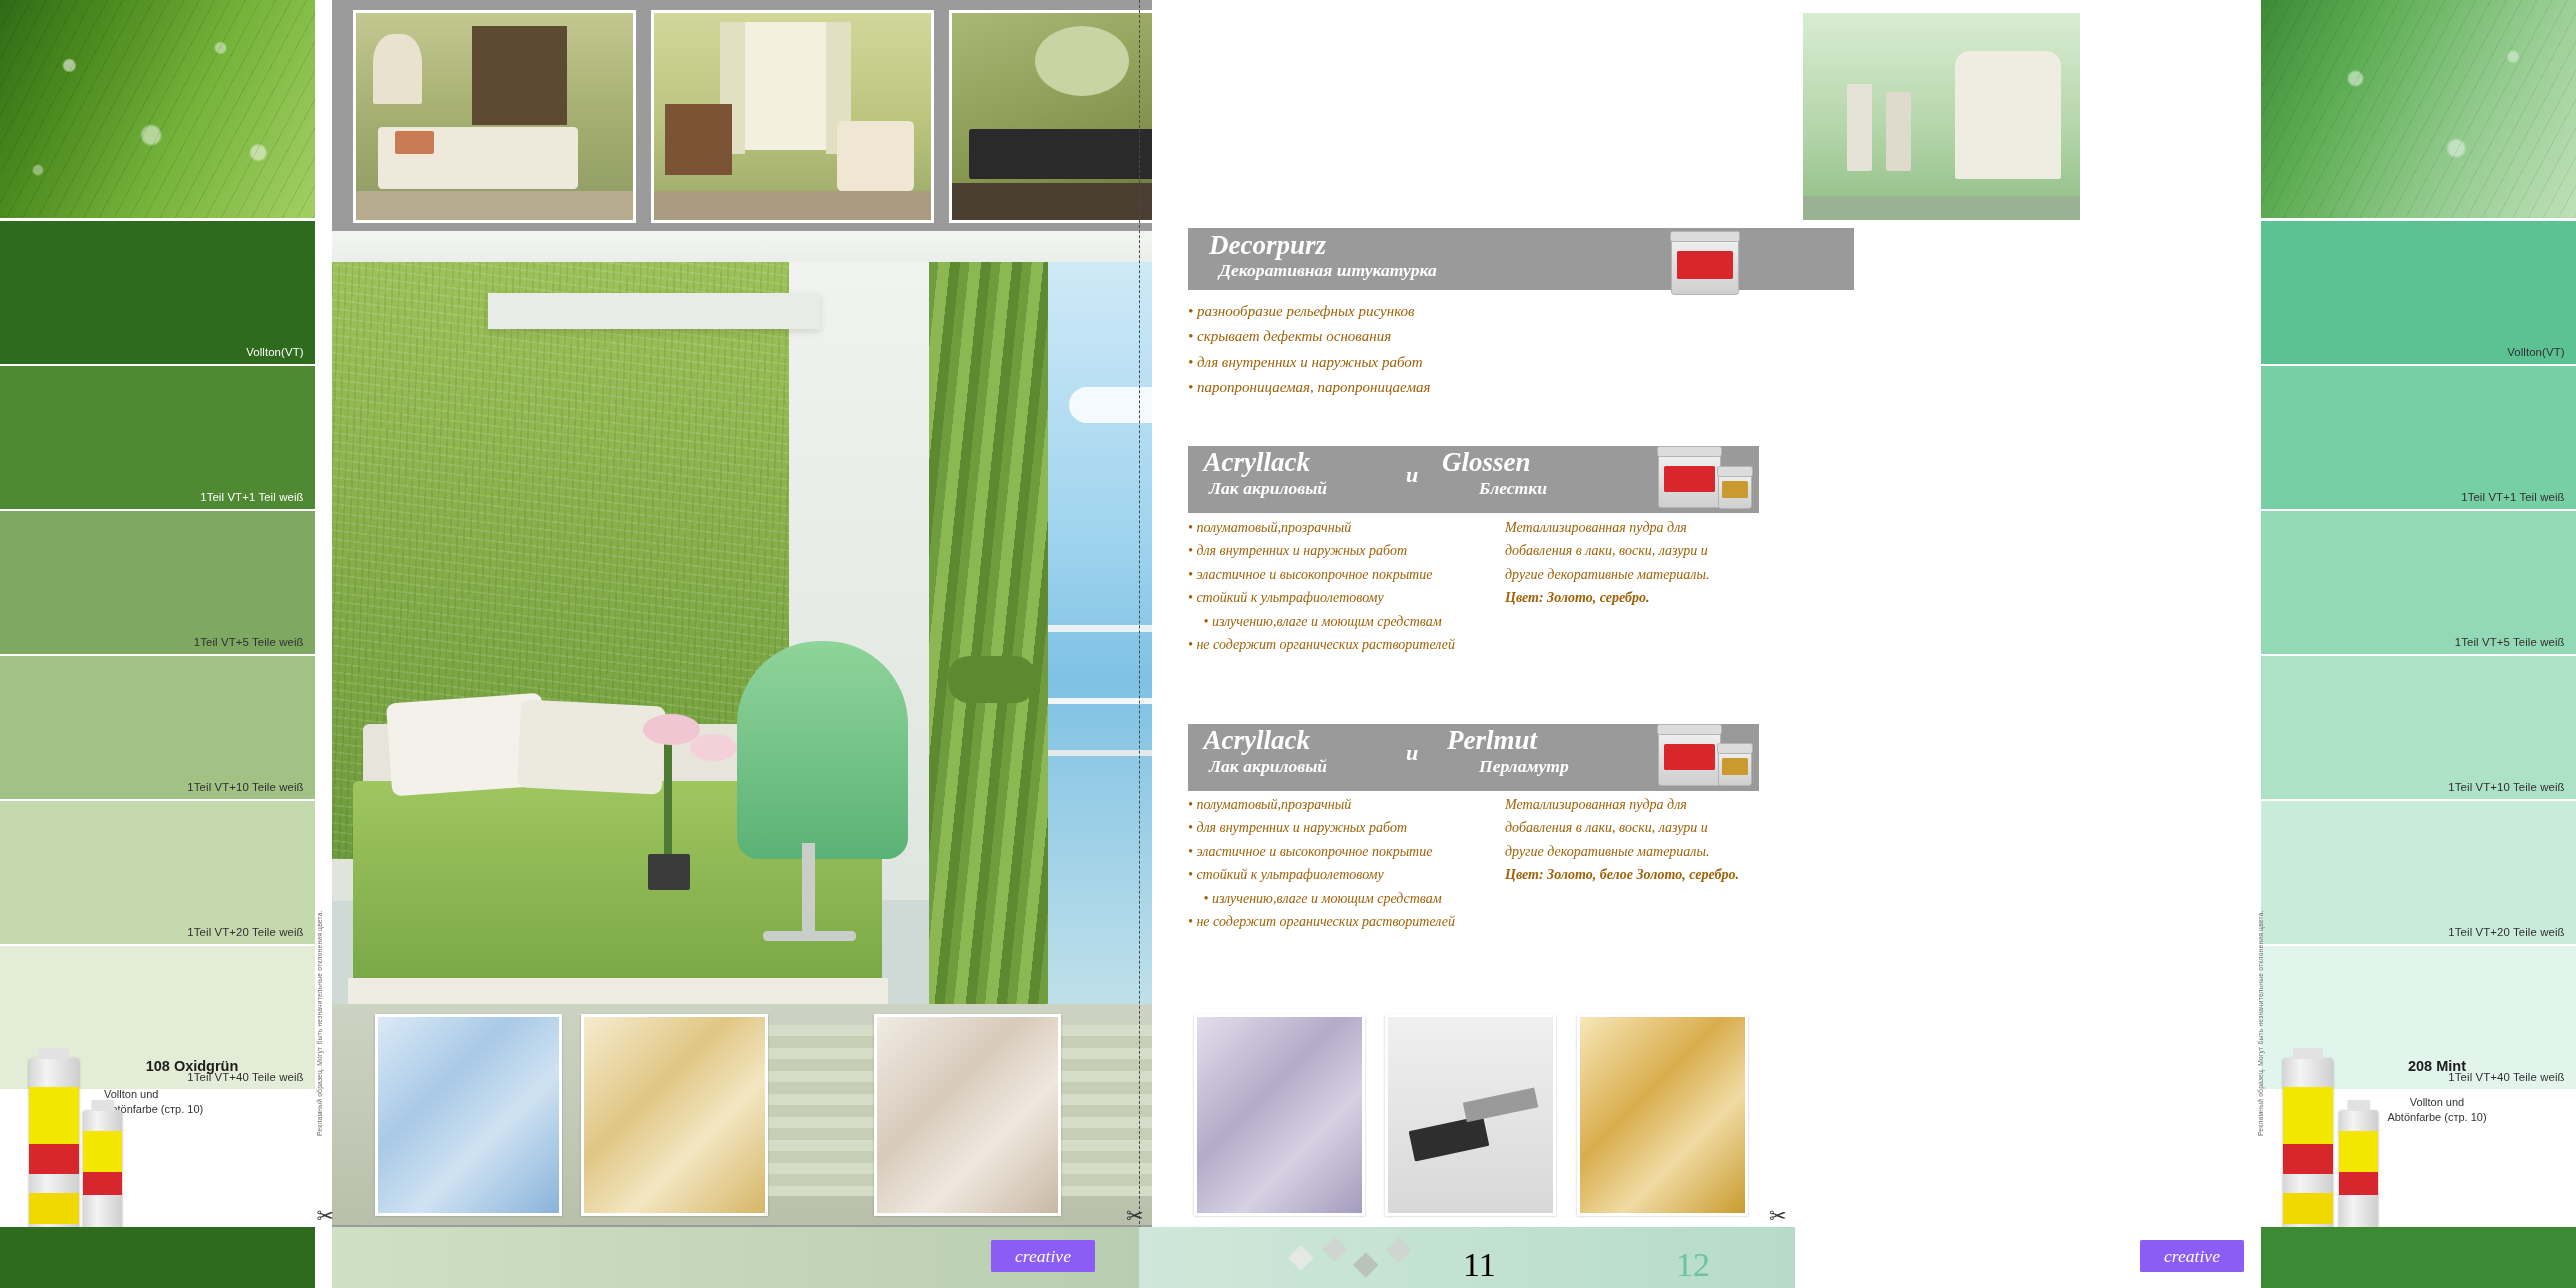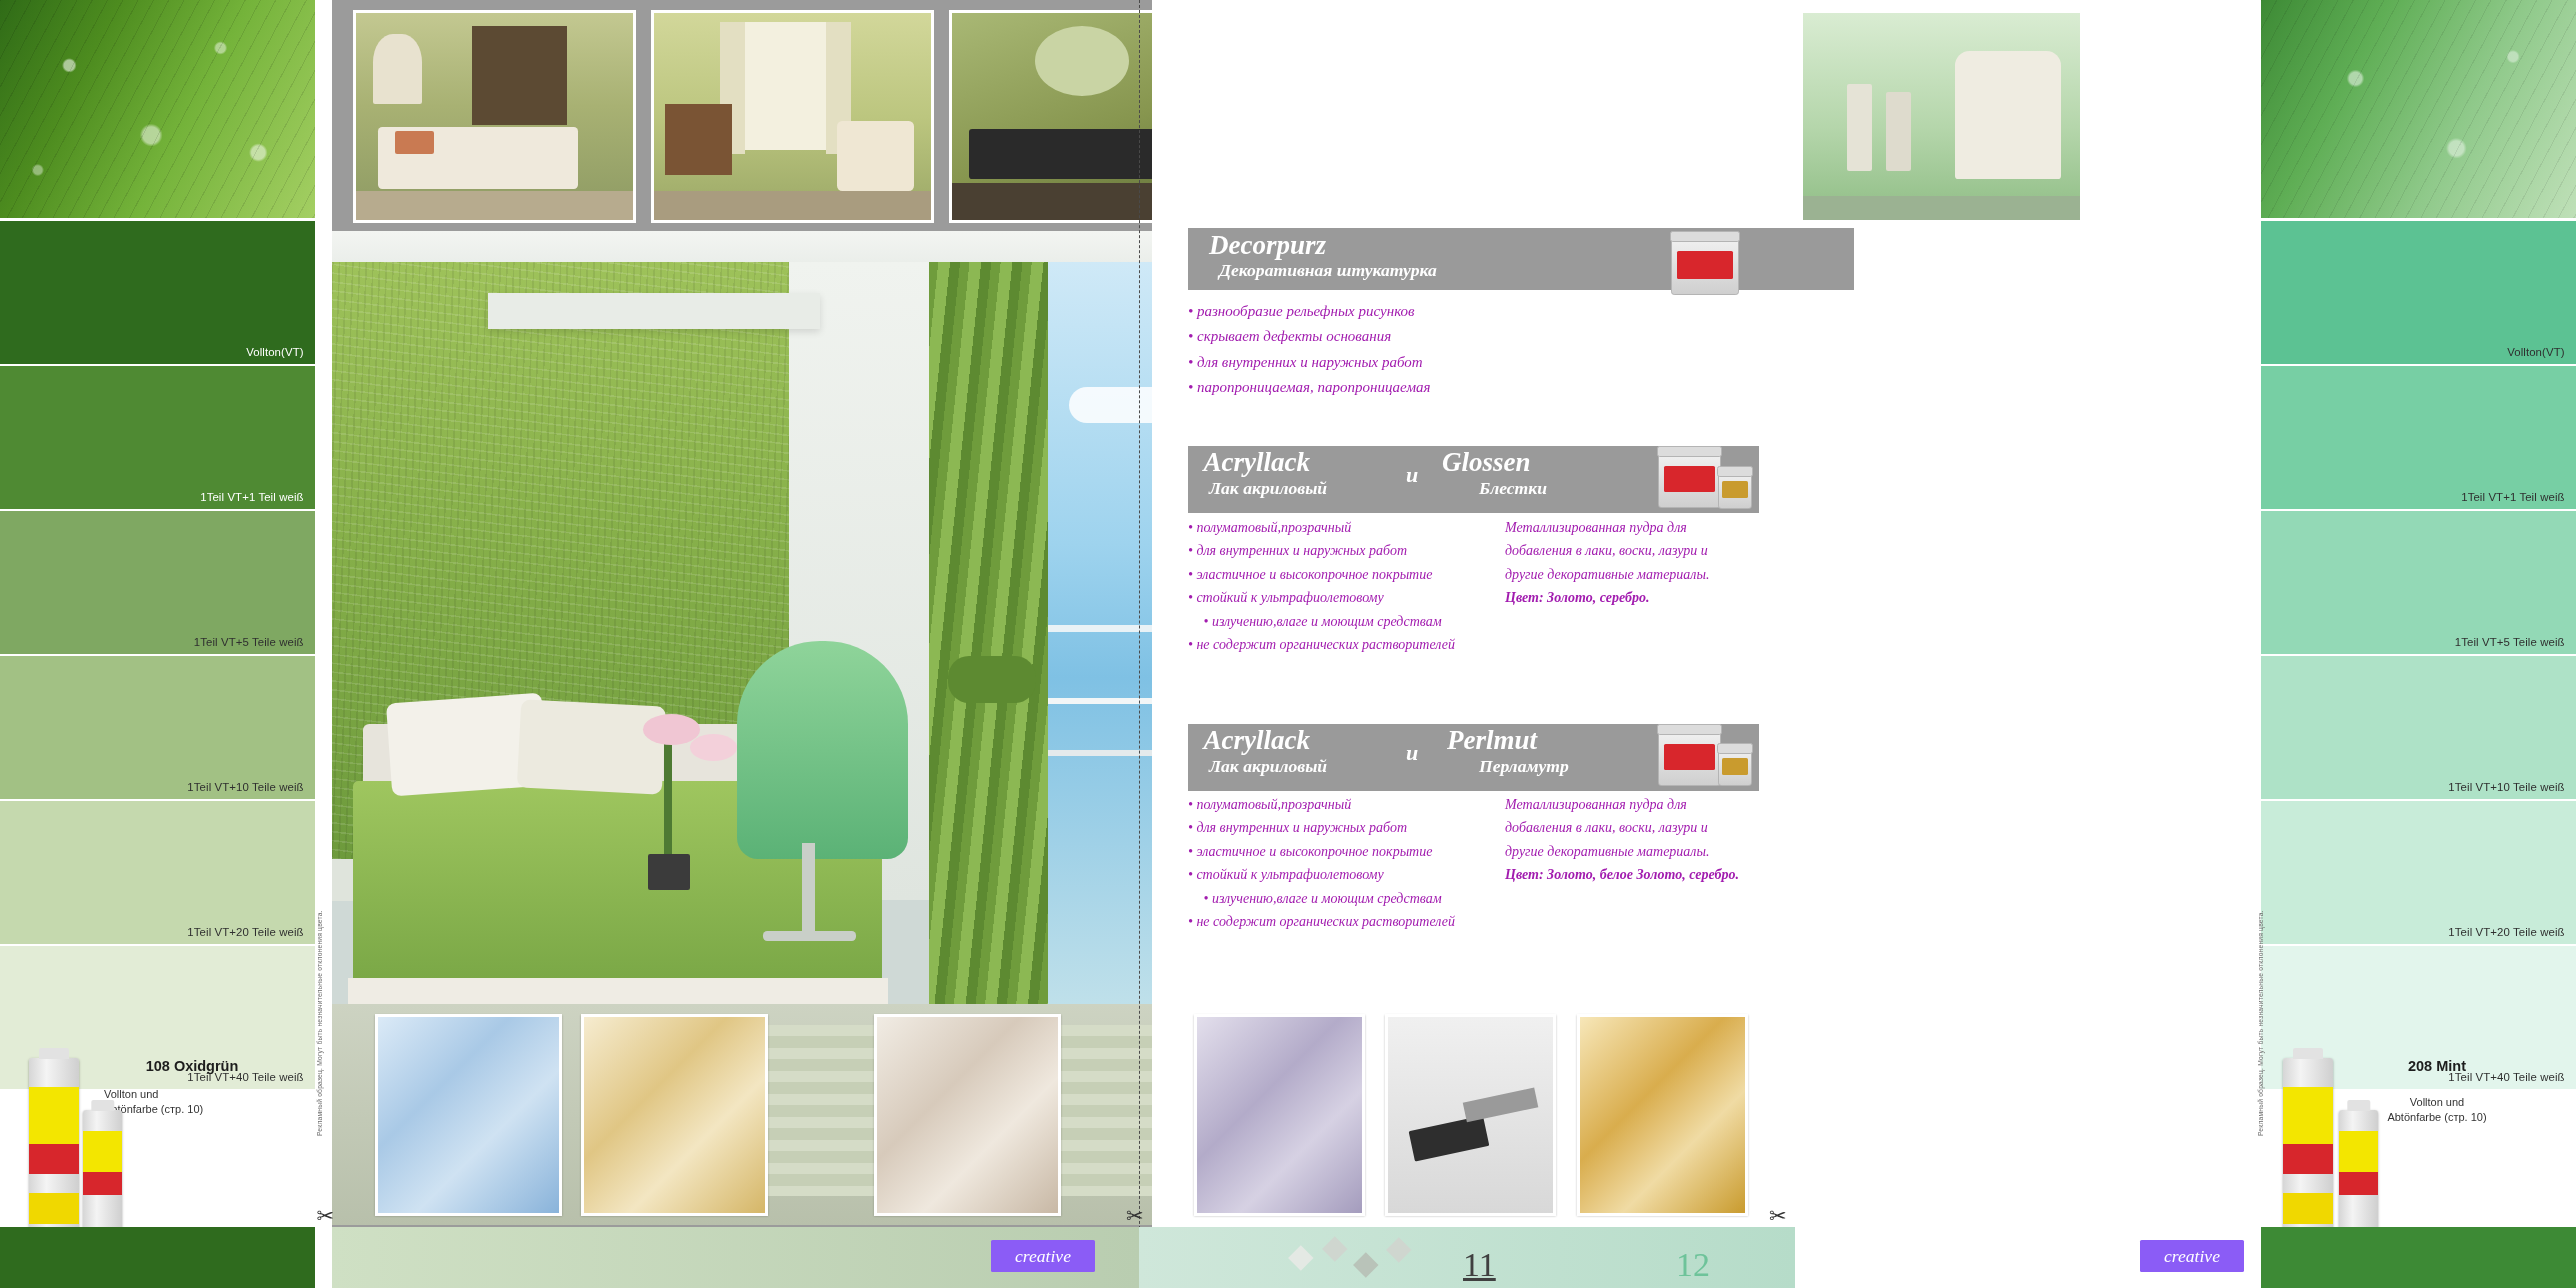--- a/index.html
+++ b/index.html
@@ -67,21 +67,21 @@
 
   
   .room{position:absolute;left:0;top:231px;width:1152px;height:994px;overflow:hidden;background:#cfd9d6;}
 
   
   .panelcol{position:absolute;left:1156px;top:0;width:307px;height:1289px;}
 
   
   .banner{position:absolute;background:#9a9a9a;color:#fff;}
   .bannerTitle{font-family:"Liberation Serif",serif;font-style:italic;font-weight:bold;color:#ffffff;}
-  .bullets{position:absolute;font-family:"Liberation Serif",serif;font-style:italic;color:#a21caf;}
+  .bullets{position:absolute;font-family:"Liberation Serif",serif;font-style:italic;color:#a16207;}
   .bullets div{margin-bottom:5.2px;white-space:nowrap;}
   .bullets div:before{content:"• ";}
   .plain div:before{content:"";}
 
   .bucket{position:absolute;background:linear-gradient(180deg,#f2f2f2,#cfcfcf);border-radius:3.1px;border:1px solid #b4b4b4;}
   .bucket .lid{position:absolute;left:-2.1px;right:-2.1px;top:-5.2px;height:9.3px;background:#dcdcdc;border-radius:2.6px;border:1px solid #b4b4b4;}
   .bucket .lbl{position:absolute;left:8%;right:8%;top:26%;height:48%;background:#d8262c;border-radius:1.6px;}
 
   .tex{position:absolute;border:3.1px solid #ffffff;box-sizing:border-box;box-shadow:0 0.5px 2.1px rgba(0,0,0,.25);}
 
@@ -404,21 +404,21 @@
     <div style="position:absolute;left:807px;bottom:0;width:656px;height:62px;background:linear-gradient(90deg,#cfe7da,#b6dcc9);"></div>
 
     <div class="diamond" style="left:960px;bottom:22px;"></div>
     <div class="diamond d2" style="left:994px;bottom:31px;"></div>
     <div class="diamond d3" style="left:1025px;bottom:15.6px;"></div>
     <div class="diamond d2" style="left:1058px;bottom:30px;"></div>
 
     <div class="creative" style="left:659px;bottom:16.6px;width:104px;height:32px;">creative</div>
     <div class="creative" style="left:1808px;bottom:16.6px;width:104px;height:32px;">creative</div>
 
-    <div class="pagenum" style="left:1131px;bottom:5.2px;color:#404040;text-decoration:underline;">11</div>
+    <div class="pagenum" style="left:1131px;bottom:5.2px;color:#000000;">11</div>
     <div class="pagenum" style="left:1344px;bottom:5.2px;color:#6ec39a;">12</div>
 
     <div class="scissor" style="left:-15.6px;top:1204px;">✂</div>
     <div class="scissor" style="left:1437px;top:1204px;">✂</div>
   </div>
 
 </div>
 
 
 </body></html>

